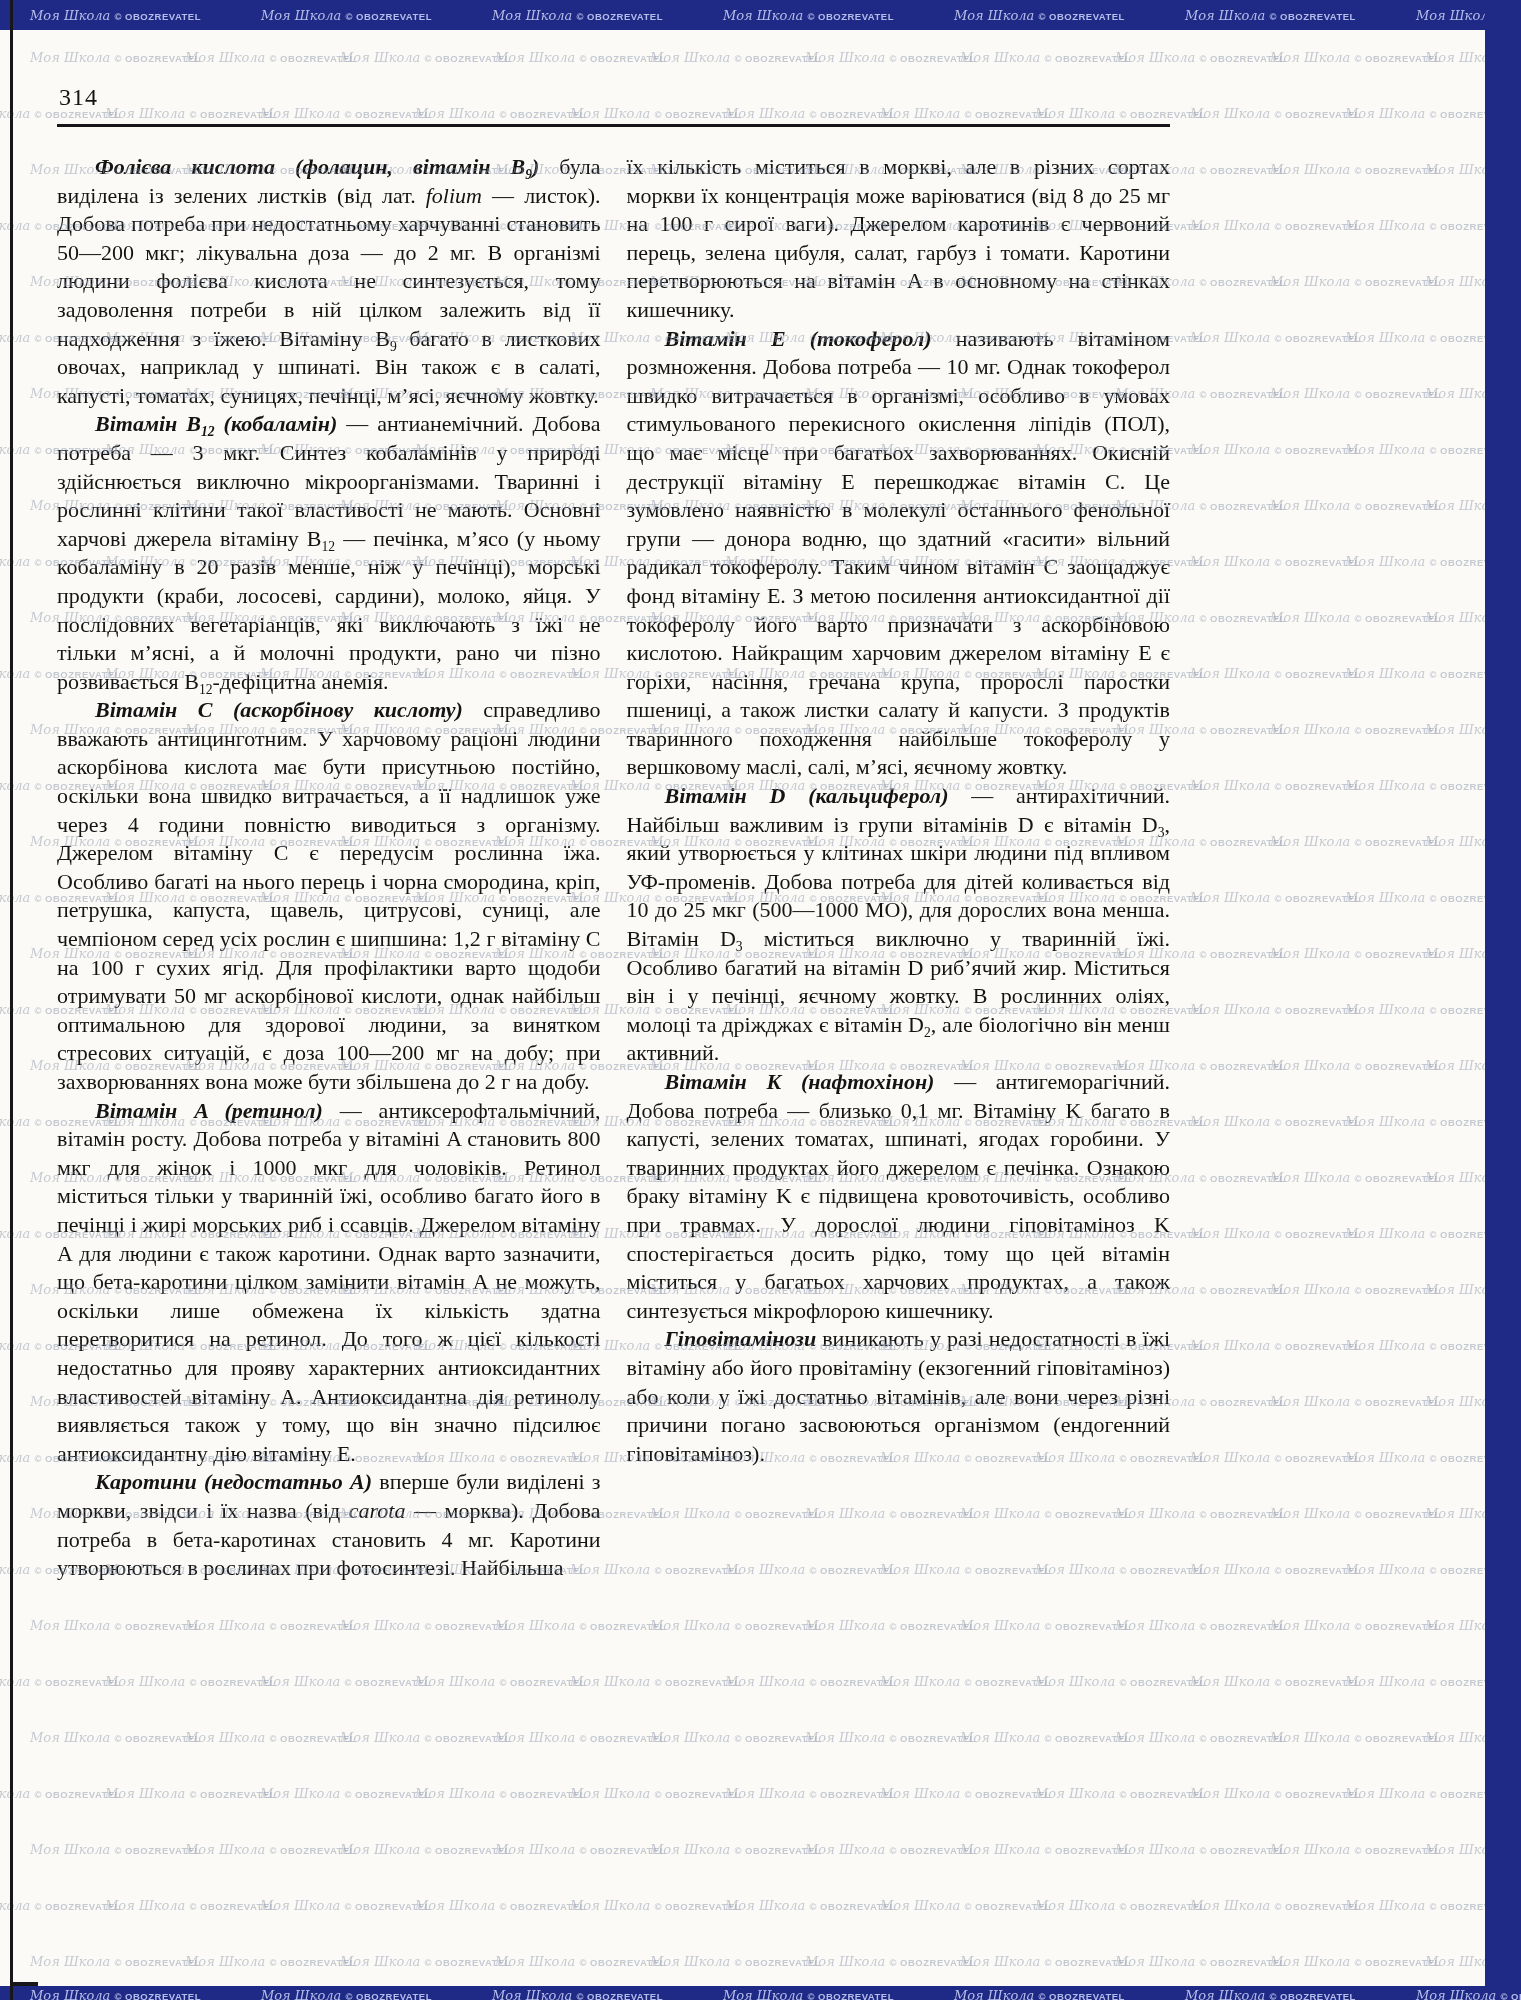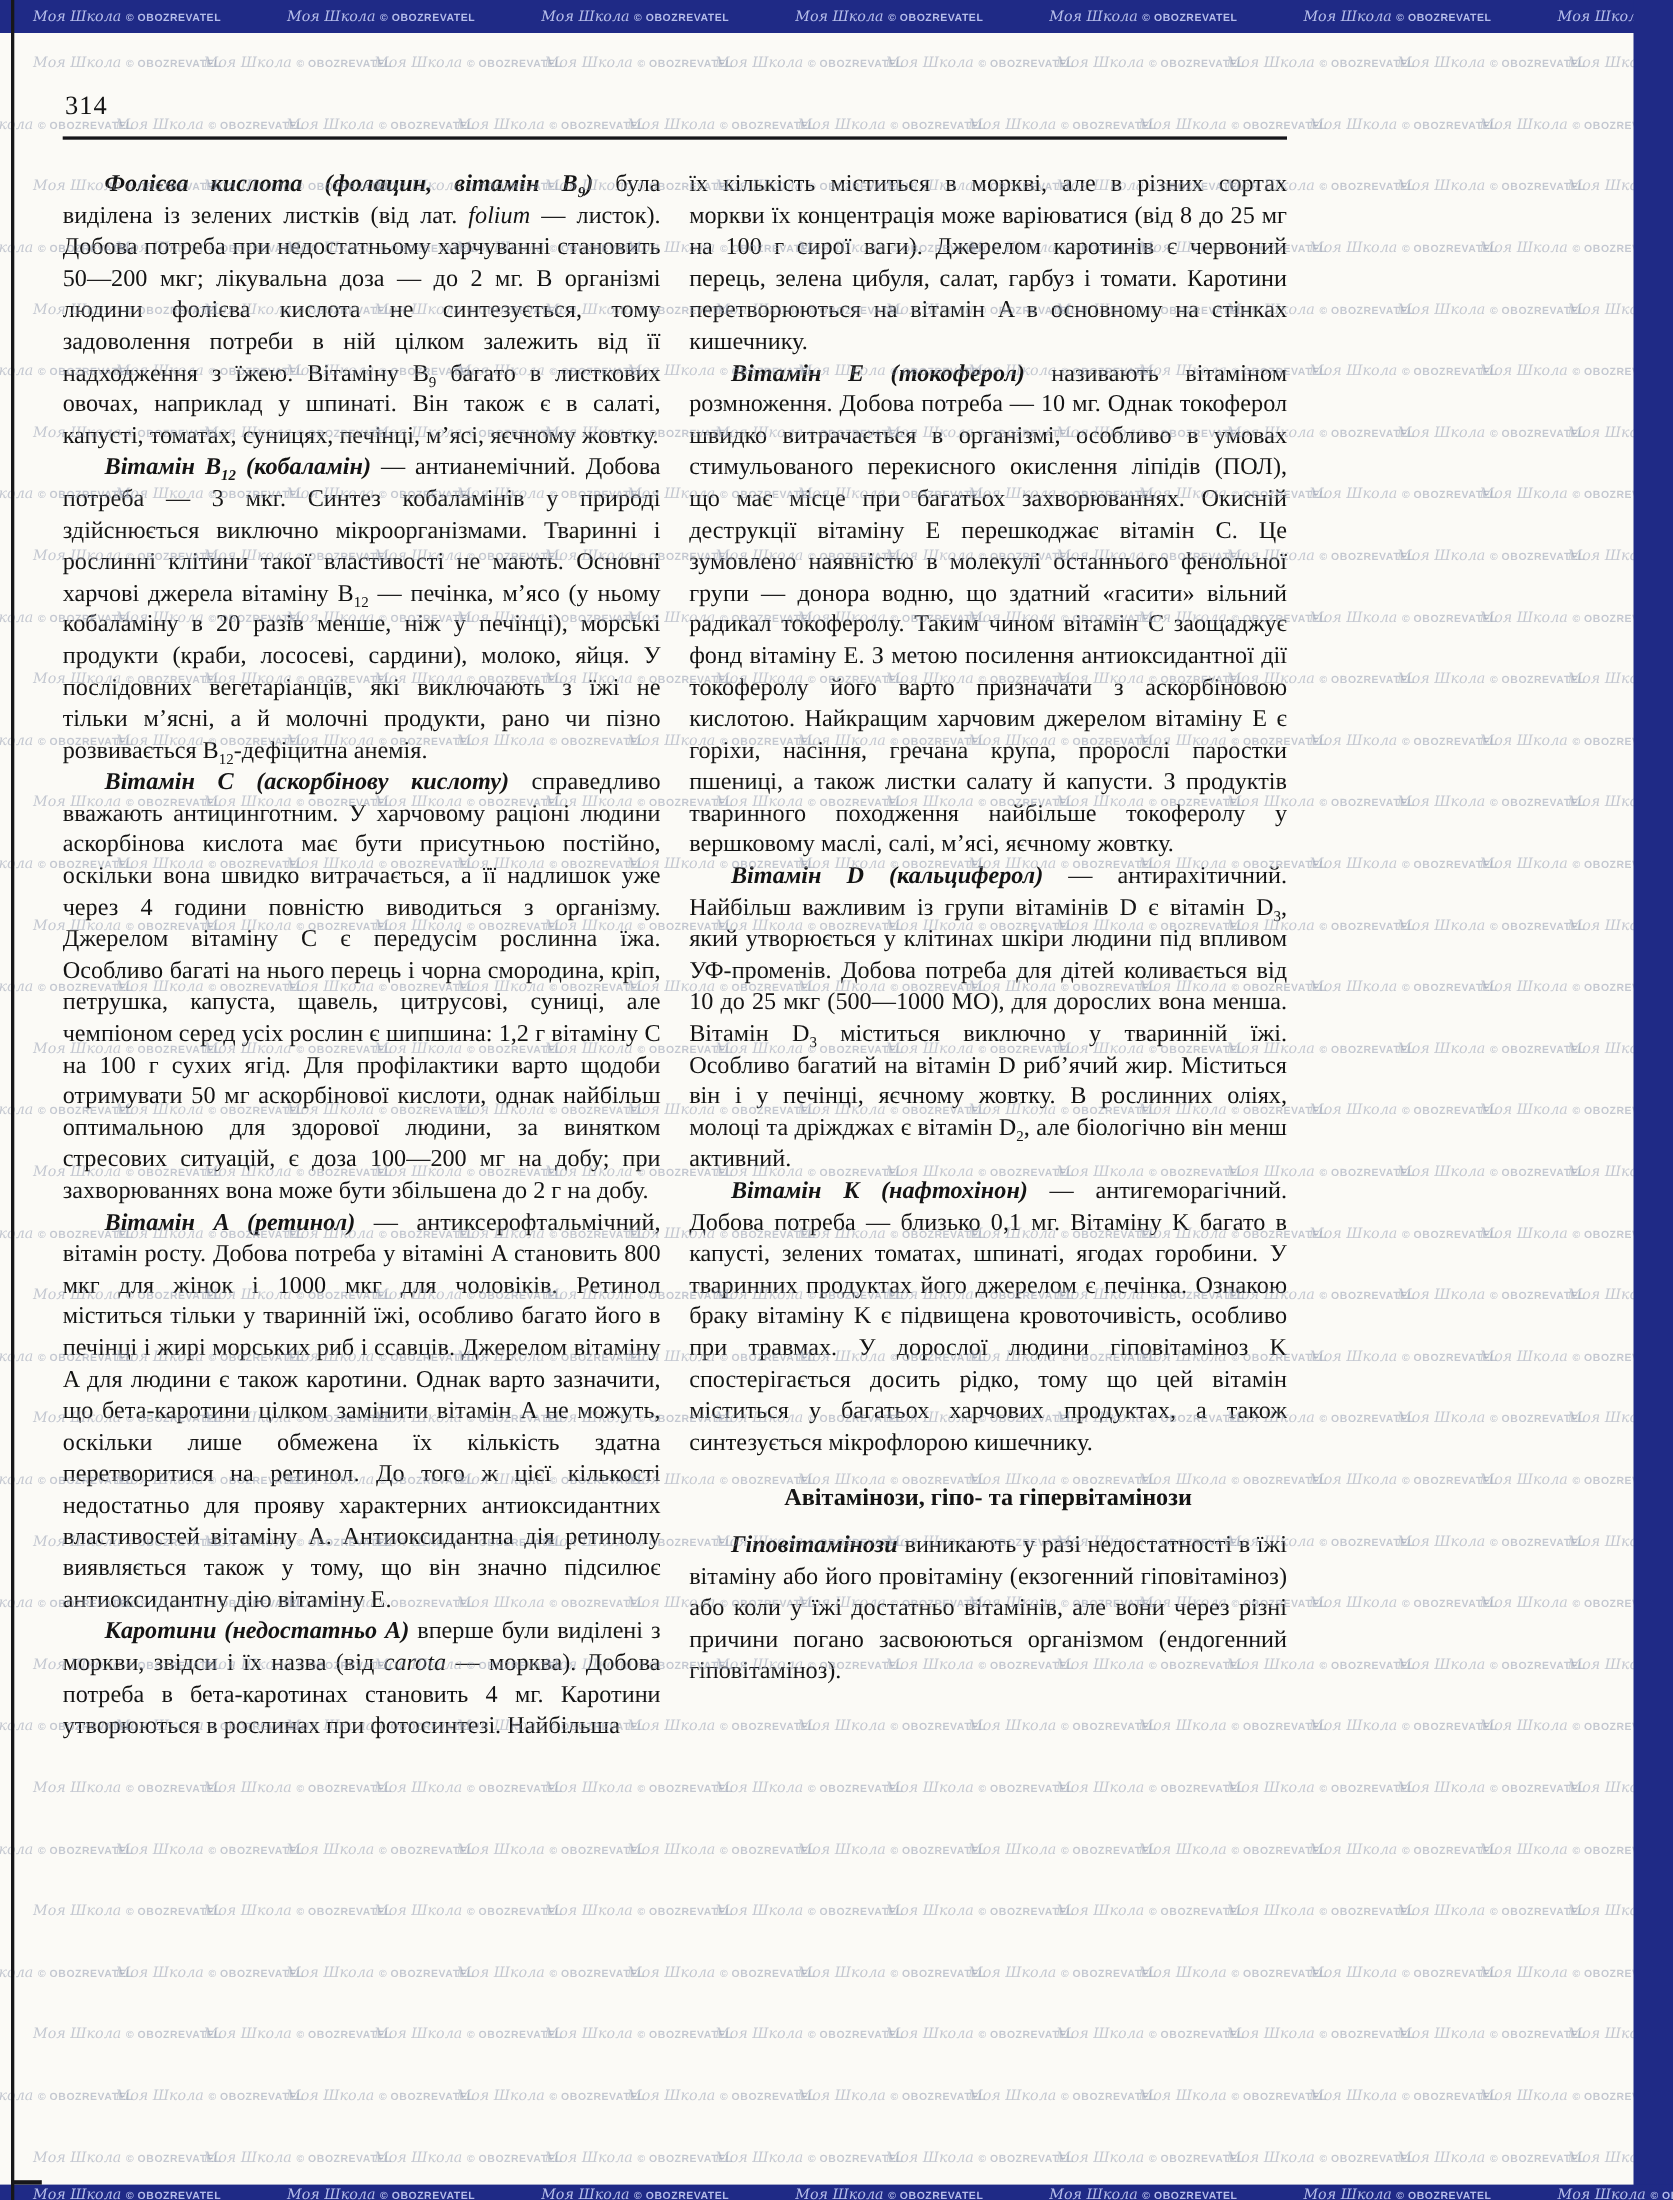--- a/index.html
+++ b/index.html
@@ -47,21 +47,20 @@
           <p class="para"><span style="font-style: italic; font-weight: bold;">Вітамін B</span><sub style="font-style: italic; font-weight: bold;">12</sub><span style="font-style: italic; font-weight: bold;"> (кобаламін)</span><span> — антианемічний. Добова потреба — 3 мкг. Синтез кобаламінів у природі здійснюється виключно мікроорганізмами. Тваринні і рослинні клітини такої властивості не мають. Основні харчові джерела вітаміну B</span><sub>12</sub><span> — печінка, м’ясо (у ньому кобаламіну в 20 разів менше, ніж у печінці), морські продукти (краби, лососеві, сардини), молоко, яйця. У послідовних вегетаріанців, які виключають з їжі не тільки м’ясні, а й молочні продукти, рано чи пізно розвивається B</span><sub>12</sub><span>-дефіцитна анемія.</span></p>
           <p class="para"><span style="font-style: italic; font-weight: bold;">Вітамін C (аскорбінову кислоту)</span><span> справедливо вважають антицинготним. У харчовому раціоні людини аскорбінова кислота має бути присутньою постійно, оскільки вона швидко витрачається, а її надлишок уже через 4 години повністю виводиться з організму. Джерелом вітаміну C є передусім рослинна їжа. Особливо багаті на нього перець і чорна смородина, кріп, петрушка, капуста, щавель, цитрусові, суниці, але чемпіоном серед усіх рослин є шипшина: 1,2 г вітаміну C на 100 г сухих ягід. Для профілактики варто щодоби отримувати 50 мг аскорбінової кислоти, однак найбільш оптимальною для здорової людини, за винятком стресових ситуацій, є доза 100—200 мг на добу; при захворюваннях вона може бути збільшена до 2 г на добу.</span></p>
           <p class="para"><span style="font-style: italic; font-weight: bold;">Вітамін A (ретинол)</span><span> — антиксерофтальмічний, вітамін росту. Добова потреба у вітаміні A становить 800 мкг для жінок і 1000 мкг для чоловіків. Ретинол міститься тільки у тваринній їжі, особливо багато його в печінці і жирі морських риб і ссавців. Джерелом вітаміну A для людини є також каротини. Однак варто зазначити, що бета-каротини цілком замінити вітамін A не можуть, оскільки лише обмежена їх кількість здатна перетворитися на ретинол. До того ж цієї кількості недостатньо для прояву характерних антиоксидантних властивостей вітаміну A. Антиоксидантна дія ретинолу виявляється також у тому, що він значно підсилює антиоксидантну дію вітаміну E.</span></p>
           <p class="para"><span style="font-style: italic; font-weight: bold;">Каротини (недостатньо A)</span><span> вперше були виділені з моркви, звідси і їх назва (від </span><span style="font-style: italic;">carota</span><span> — морква). Добова потреба в бета-каротинах становить 4 мг. Каротини утворюються в рослинах при фотосинтезі. Найбільша</span></p>
         </div>
       <div class="col">
           <p class="para noindent"><span>їх кількість міститься в моркві, але в різних сортах моркви їх концентрація може варіюватися (від 8 до 25 мг на 100 г сирої ваги). Джерелом каротинів є червоний перець, зелена цибуля, салат, гарбуз і томати. Каротини перетворюються на вітамін A в основному на стінках кишечнику.</span></p>
           <p class="para"><span style="font-style: italic; font-weight: bold;">Вітамін E (токоферол)</span><span> називають вітаміном розмноження. Добова потреба — 10 мг. Однак токоферол швидко витрачається в організмі, особливо в умовах стимульованого перекисного окислення ліпідів (ПОЛ), що має місце при багатьох захворюваннях. Окисній деструкції вітаміну E перешкоджає вітамін C. Це зумовлено наявністю в молекулі останнього фенольної групи — донора водню, що здатний «гасити» вільний радикал токоферолу. Таким чином вітамін C заощаджує фонд вітаміну E. З метою посилення антиоксидантної дії токоферолу його варто призначати з аскорбіновою кислотою. Найкращим харчовим джерелом вітаміну E є горіхи, насіння, гречана крупа, пророслі паростки пшениці, а також листки салату й капусти. З продуктів тваринного походження найбільше токоферолу у вершковому маслі, салі, м’ясі, яєчному жовтку.</span></p>
           <p class="para"><span style="font-style: italic; font-weight: bold;">Вітамін D (кальциферол)</span><span> — антирахітичний. Найбільш важливим із групи вітамінів D є вітамін D</span><sub>3</sub><span>, який утворюється у клітинах шкіри людини під впливом УФ-променів. Добова потреба для дітей коливається від 10 до 25 мкг (500—1000 МО), для дорослих вона менша. Вітамін D</span><sub>3</sub><span> міститься виключно у тваринній їжі. Особливо багатий на вітамін D риб’ячий жир. Міститься він і у печінці, яєчному жовтку. В рослинних оліях, молоці та дріжджах є вітамін D</span><sub>2</sub><span>, але біологічно він менш активний.</span></p>
           <p class="para"><span style="font-style: italic; font-weight: bold;">Вітамін K (нафтохінон)</span><span> — антигеморагічний. Добова потреба — близько 0,1 мг. Вітаміну K багато в капусті, зелених томатах, шпинаті, ягодах горобини. У тваринних продуктах його джерелом є печінка. Ознакою браку вітаміну K є підвищена кровоточивість, особливо при травмах. У дорослої людини гіповітаміноз K спостерігається досить рідко, тому що цей вітамін міститься у багатьох харчових продуктах, а також синтезується мікрофлорою кишечнику.</span></p>
-          <h3>Авітамінози, гіпо- та гіпервітамінози</h3>
           <p class="para"><span style="font-style: italic; font-weight: bold;">Гіповітамінози</span><span> виникають у разі недостатності в їжі вітаміну або його провітаміну (екзогенний гіповітаміноз) або коли у їжі достатньо вітамінів, але вони через різні причини погано засвоюються організмом (ендогенний гіповітаміноз).</span></p>
         </div>
     </div>
   </div>
 
   <div class="wm-layer" id="wm-layer">
       <span class="wm" style="left: -50px; top: -8px;"><span class="wm-script">Моя Школа </span><span class="wm-brand">© OBOZREVATEL</span></span>
       <span class="wm" style="left: 105px; top: -8px;"><span class="wm-script">Моя Школа </span><span class="wm-brand">© OBOZREVATEL</span></span>
       <span class="wm" style="left: 260px; top: -8px;"><span class="wm-script">Моя Школа </span><span class="wm-brand">© OBOZREVATEL</span></span>
       <span class="wm" style="left: 415px; top: -8px;"><span class="wm-script">Моя Школа </span><span class="wm-brand">© OBOZREVATEL</span></span>

